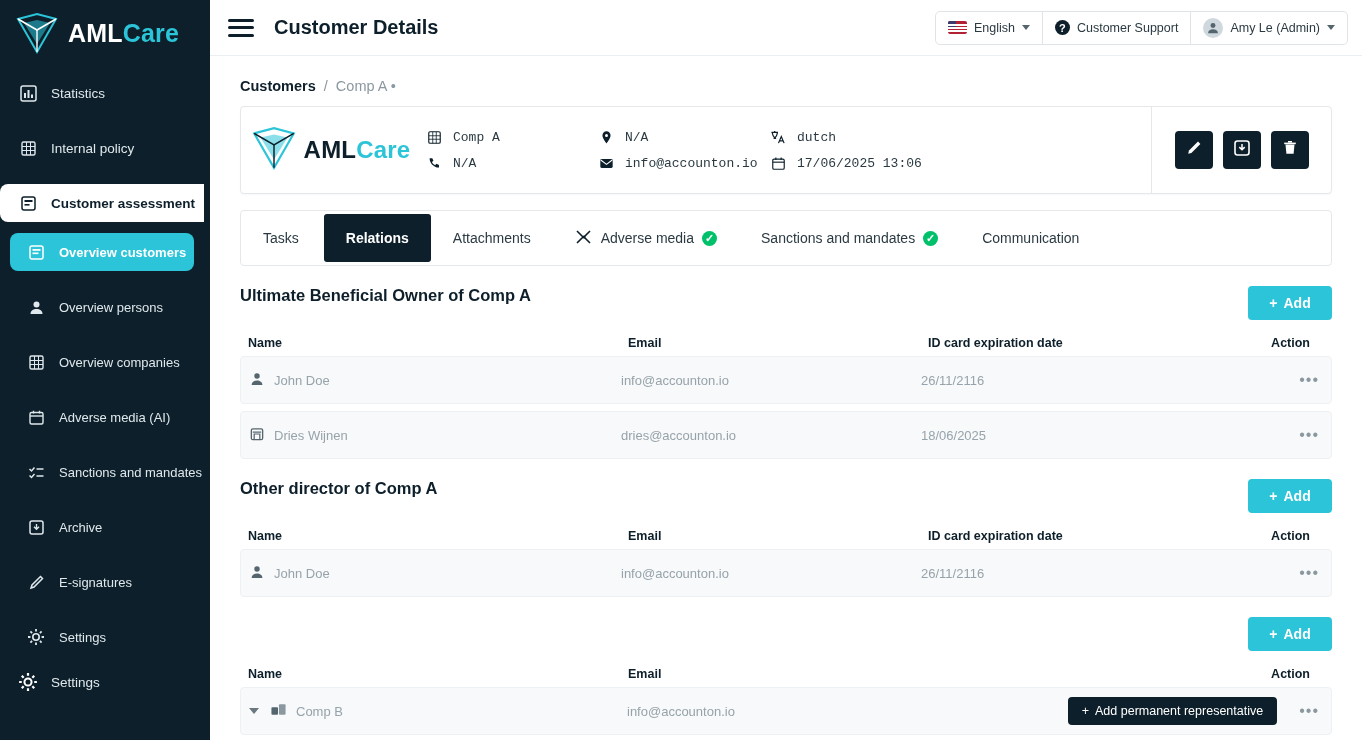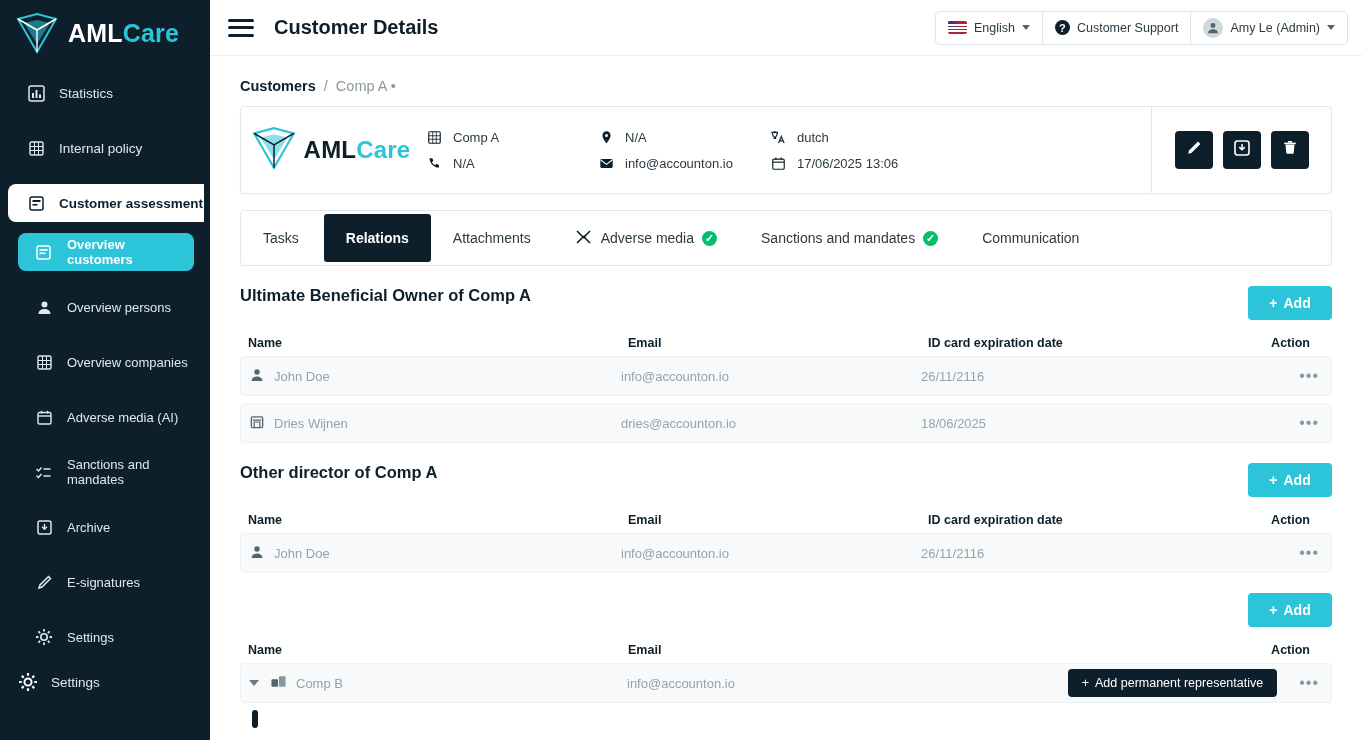--- a/index.html
+++ b/index.html
@@ -23,21 +23,21 @@
   .brand {
     height: 56px;
     display: flex; align-items: center; gap: 8px;
     padding: 10px 0 0 14px;
   }
   .brand-logo { width: 46px; height: 44px; }
   .brand-text { font-size: 25px; font-weight: bold; letter-spacing: .2px; }
   .brand-aml { color: #ffffff; }
   .brand-care { color: #2cc4d8; }
 
-  .nav { margin-top: 18px; padding-left: 8px; }
+  .nav { margin-top: 18px; }
   .nav-item {
     display: flex; align-items: center; gap: 13px;
     height: 38px;
     padding-left: 18px;
     color: #dfe8ec;
     font-size: 13.5px;
     cursor: pointer;
     margin-bottom: 17px;
   }
   .nav-item .ico { width: 20px; display: flex; align-items: center; justify-content: center; }
@@ -115,21 +115,21 @@
     border: 1px solid #e4e8ea; border-radius: 4px;
     background: #fff; height: 88px;
     box-shadow: 0 1px 2px rgba(0,0,0,.03);
   }
   .cust-logo {
     width: 178px; display: flex; align-items: center; justify-content: center; gap: 6px;
   }
   .cust-logo .brand-text { font-size: 24px; }
   .cust-logo .brand-aml { color: #0d1f2a; }
   .cust-fields { flex: 1 1 auto; display: flex; align-items: center; padding-left: 6px; }
-  .fcol { display: flex; flex-direction: column; justify-content: center; gap: 11px; }
+  .fcol { display: flex; flex-direction: column; justify-content: center; gap: 11px; font-family: Liberation Mono, monospace; }
   .fcol.w1 { width: 172px; }
   .fcol.w2 { width: 172px; }
   .fcol.w3 { width: 182px; }
   .fcol.w4 { width: 176px; }
   .frow { display: flex; align-items: center; gap: 10px; font-size: 13px; color: #2b3a42; }
   .frow .ic { width: 18px; display: flex; align-items: center; justify-content: center; color: #0d1f2a; }
   .link-blue { color: #3aa7d8; font-size: 14px; cursor: pointer; }
   .link-blue + .link-blue { margin-top: 10px; }
   .cust-actions {
     width: 180px; border-left: 1px solid #e4e8ea;
@@ -169,21 +169,21 @@
     display: flex; align-items: center; gap: 6px; justify-content: center;
     font-family: "Liberation Sans", sans-serif;
   }
   .table { margin-top: 10px; }
   .thead {
     display: flex; align-items: center; height: 26px;
     font-size: 12.5px; font-weight: bold; color: #0d1f2a;
     padding: 0 22px 0 8px;
   }
   .row {
-    display: flex; align-items: center; height: 40px;
+    display: flex; align-items: center; height: 48px;
     background: #f7f9fa; border: 1px solid #eef1f3; border-radius: 4px;
     margin-bottom: 7px; padding: 0 12px 0 8px;
     font-size: 13px; color: #97a3aa;
   }
   .c-name { width: 372px; display: flex; align-items: center; gap: 9px; }
   .c-email { width: 300px; }
   .c-exp { flex: 1 1 auto; }
   .c-action { width: 40px; display: flex; justify-content: flex-end; }
   .th-name { width: 380px; }
   .th-email { width: 300px; }

